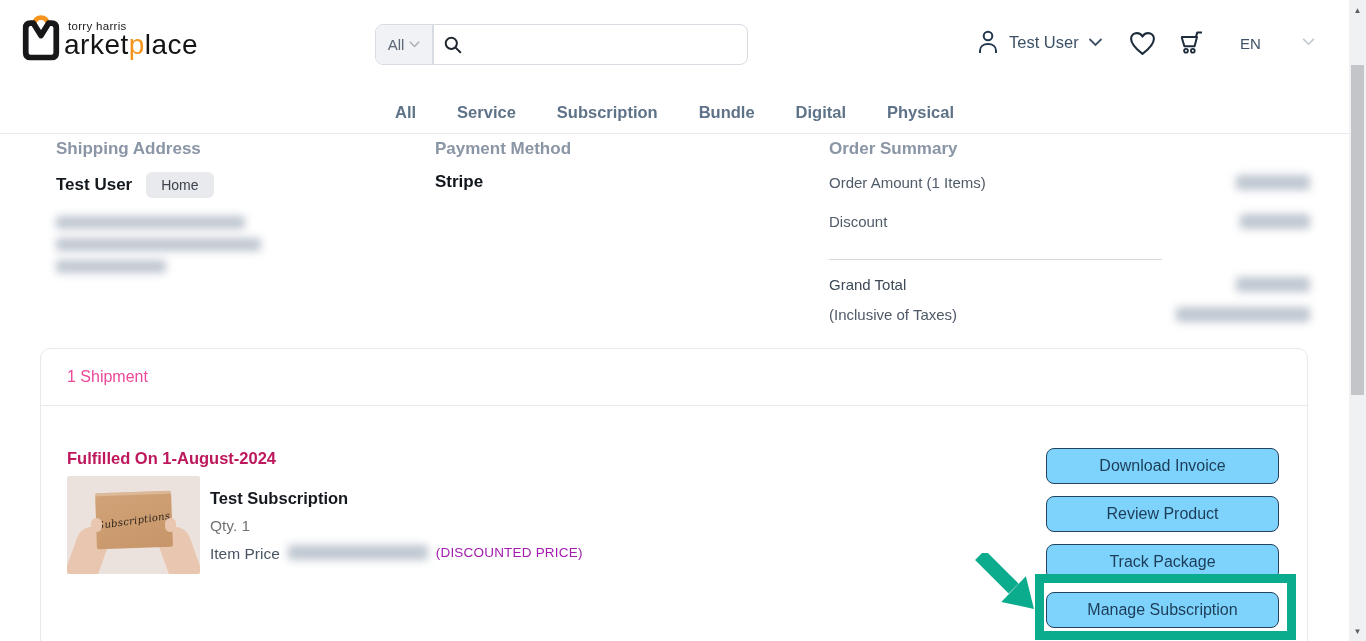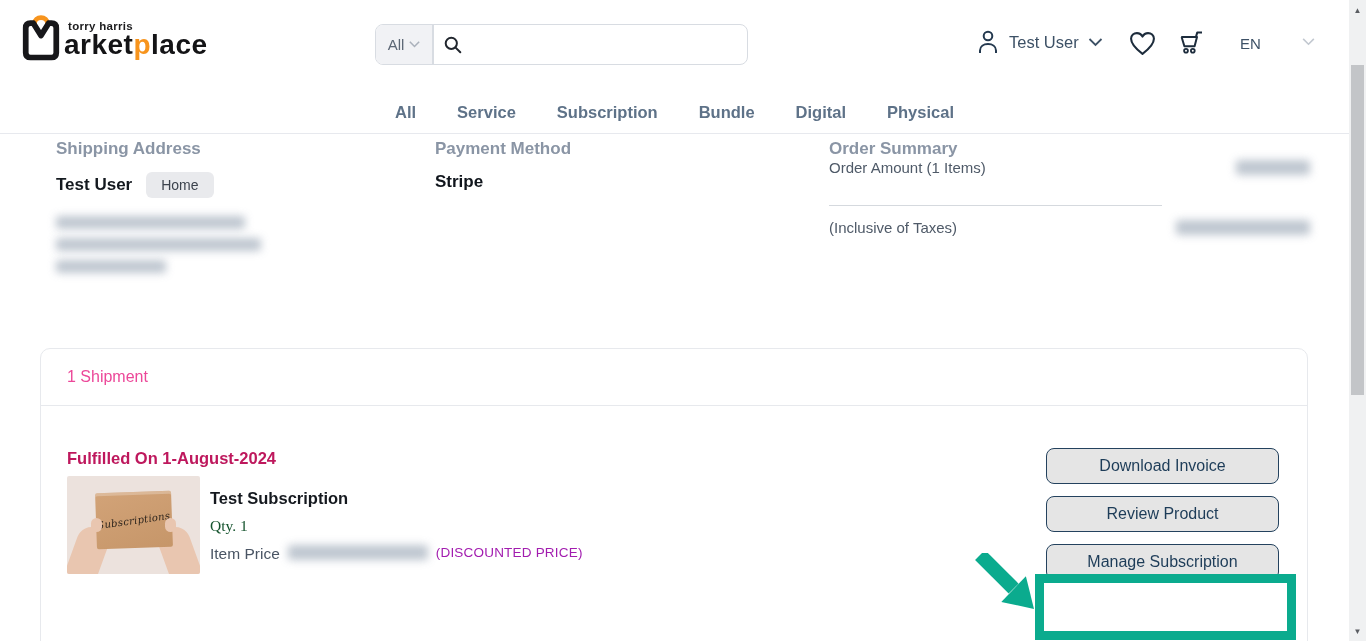--- a/index.html
+++ b/index.html
@@ -3,21 +3,21 @@
 <meta charset="utf-8">
 <style>
   * { margin:0; padding:0; box-sizing:border-box; }
   html,body { width:1366px; height:641px; overflow:hidden; background:#fff;
               font-family:"Liberation Sans", sans-serif; }
   #root { position:relative; width:1366px; height:641px; background:#fff; overflow:hidden; }
 
   
   .header-border { position:absolute; top:133px; left:0; width:1366px; height:1px; background:#e7e9ee; }
 
-  .logo { position:absolute; left:20px; top:12px; display:flex; align-items:flex-end; cursor:pointer;font-weight:bold; }
+  .logo { position:absolute; left:20px; top:12px; display:flex; align-items:flex-end; cursor:pointer; }
   .logo-text { margin-left:2px; padding-bottom:2px; }
   .logo-tagline { font-size:11.5px; color:#1c1c1e; margin-left:4px; margin-bottom:-1px; letter-spacing:.3px; }
   .logo-word { font-size:28px; color:#141416; letter-spacing:.5px; line-height:1; }
   .logo-word .accent { color:#f7941d; }
 
   .searchbar { position:absolute; left:375px; top:24px; width:373px; height:41px;
                display:flex; border:1px solid #d8dce2; border-radius:8px; overflow:hidden; background:#fff; }
   .search-cat { width:57px; background:#f1f2f5; border-right:1px solid #d8dce2; display:flex;
                 align-items:center; justify-content:center; gap:5px; font-size:15px; color:#5c6775; cursor:pointer; }
   .search-input { flex:1; border:none; outline:none; padding:0 14px; font-size:16px; color:#323a46;
@@ -70,27 +70,27 @@
                background:linear-gradient(160deg,#d2a378 0%,#c69669 100%); transform:rotate(-2deg);
                display:flex; align-items:center; justify-content:center;
                box-shadow:inset 0 3px 0 rgba(255,255,255,.25); }
   .kraft-text { font-family:"DejaVu Serif", serif; font-style:italic; font-size:10px; color:#2e251d;
                 transform:rotate(-6deg); letter-spacing:.3px; }
   .thumb { position:absolute; width:11px; height:14px; background:#e9c6b0; border-radius:6px; top:42px; }
   .thumb.l { left:24px; } .thumb.r { right:24px; }
 
   .prod-info { position:absolute; left:169px; top:140px; }
   .prod-name { font-size:16.5px; font-weight:bold; color:#15191f; }
-  .prod-qty { margin-top:9px; font-size:15.5px; color:#14532d;font-family:Liberation Serif, serif; }
+  .prod-qty { margin-top:9px; font-size:15.5px; color:#737373; }
   .prod-price-row { margin-top:10px; display:flex; gap:8px; }
   .prod-price-label { font-size:15.5px; color:#4a5564; }
   .discount-note { font-size:13.5px; color:#a21caf; letter-spacing:.2px; }
 
   .btn-col { position:absolute; right:28px; top:99px; display:flex; flex-direction:column; gap:12px; }
-  .action-btn { width:233px; height:36px; background:#e5e5e5; border:1.5px solid #24425e; border-radius:8px;
+  .action-btn { width:233px; height:36px; background:#7dd3fc; border:1.5px solid #24425e; border-radius:8px;
                 font-size:16px; color:#1d3c58; font-family:"Liberation Sans",sans-serif; cursor:pointer; }
 
   
   .hl-box { position:absolute; left:1035px; top:574px; width:261px; height:66px;
             border:9px solid #0bab8e; background:transparent; pointer-events:none; }
   .hl-arrow { position:absolute; left:972px; top:553px; pointer-events:none; }
 
   
   .scrollbar { position:absolute; right:0; top:0; width:17px; height:641px; background:#f0f1f2; }
   .sb-thumb { position:absolute; left:2px; top:65px; width:13px; height:330px; background:#c3c5c8; cursor:pointer; }
@@ -189,25 +189,33 @@
     </div>
   </div>
 
   <div class="pay-col">
     <div class="sec-title">Payment Method</div>
     <div class="pay-method">Stripe</div>
   </div>
 
   <div class="sum-col">
     <div class="sec-title">Order Summary</div>
-    <div class="sum-row" style="margin-top:0;">
+    <div class="sum-row" style="margin-top:15px;">
       <span class="sum-label">Order Amount (1 Items)</span>
       <span class="blur-bar" style="width:74px;height:15px;"></span>
     </div>
+    <div class="sum-row" style="margin-top:22px;">
+      <span class="sum-label">Discount</span>
+      <span class="blur-bar" style="width:70px;height:15px;"></span>
+    </div>
     <div class="sum-divider" style="margin-top:29px;"></div>
+    <div class="sum-row" style="margin-top:16px;">
+      <span class="sum-label strong">Grand Total</span>
+      <span class="blur-bar" style="width:74px;height:15px;"></span>
+    </div>
     <div class="sum-row" style="margin-top:13px;">
       <span class="sum-label">(Inclusive of Taxes)</span>
       <span class="blur-bar" style="width:134px;height:15px;"></span>
     </div>
   </div>
 
   <div class="card">
     <div class="card-head">1 Shipment</div>
     <div class="fulfilled">Fulfilled On 1-August-2024</div>
 
@@ -227,20 +235,21 @@
       <div class="prod-price-row">
         <span class="prod-price-label">Item Price</span>
         <span class="blur-bar" style="width:140px;height:15px;"></span>
         <span class="discount-note">(DISCOUNTED PRICE)</span>
       </div>
     </div>
 
     <div class="btn-col">
       <button class="action-btn">Download Invoice</button>
       <button class="action-btn">Review Product</button>
+      <button class="action-btn">Track Package</button>
       <button class="action-btn">Manage Subscription</button>
     </div>
   </div>
 
   <div class="hl-box"></div>
   <div class="hl-arrow">
     <svg width="72" height="66" viewBox="0 0 72 66">
       <line x1="8" y1="2" x2="41.6" y2="35.6" stroke="#0bab8e" stroke-width="14"></line>
       <polygon points="62,56 29.3,48.9 53.9,23.3" fill="#0bab8e"></polygon>
     </svg>

